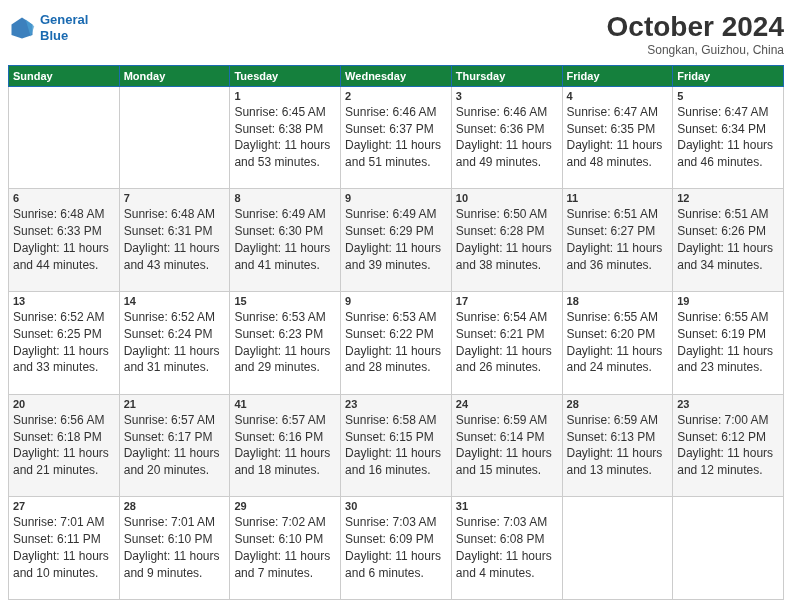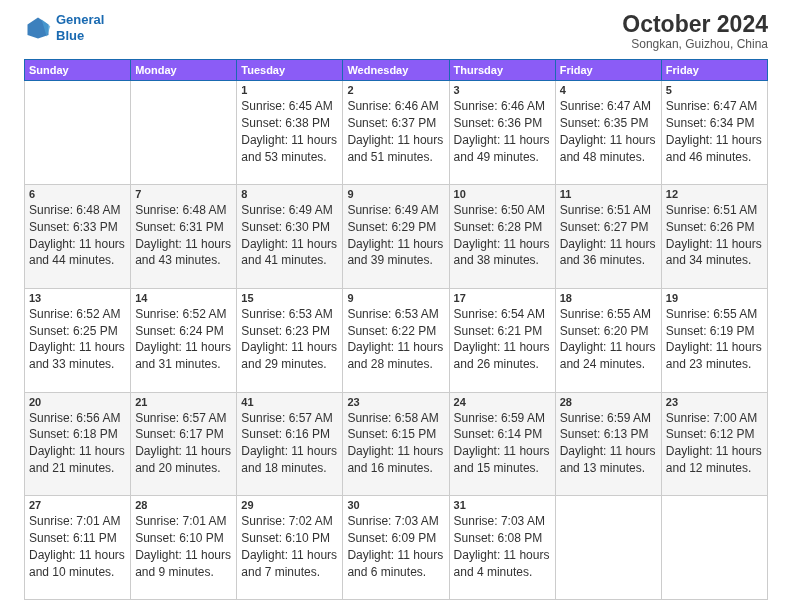--- a/index.html
+++ b/index.html
@@ -6,21 +6,21 @@
     body {
       font-family: Arial, sans-serif;
       background: #fff;
       width: 792px;
       height: 612px;
       overflow: hidden;
     }
     .page {
       width: 792px;
       height: 612px;
-      padding: 12px 24px;
+      padding: 12px 8px;
       display: flex;
       flex-direction: column;
     }
     .header {
       display: flex;
       justify-content: space-between;
       align-items: flex-start;
       margin-bottom: 8px;
     }
     .logo {
@@ -36,39 +36,39 @@
     }
     .logo-blue { color: #1a6ab1; }
     .logo-icon {
       width: 28px;
       height: 28px;
     }
     .title-block {
       text-align: right;
     }
     .title-block h1 {
-      font-size: 23px;
+      font-size: 28px;
       font-weight: bold;
       color: #333;
       line-height: 1.1;
     }
     .title-block h2 {
       font-size: 12px;
       color: #555;
       font-weight: normal;
     }
     .calendar {
       flex: 1;
       border: 1px solid #ccc;
       border-collapse: collapse;
       width: 100%;
       table-layout: fixed;
     }
     .calendar thead tr th {
-      background: #8b5cf6;
+      background: #15803d;
       color: #fff;
       font-size: 11px;
       padding: 4px 4px;
       text-align: left;
       border: 1px solid #1a6ab1;
       font-weight: bold;
     }
     .calendar tbody tr td {
       border: 1px solid #ccc;
       vertical-align: top;

